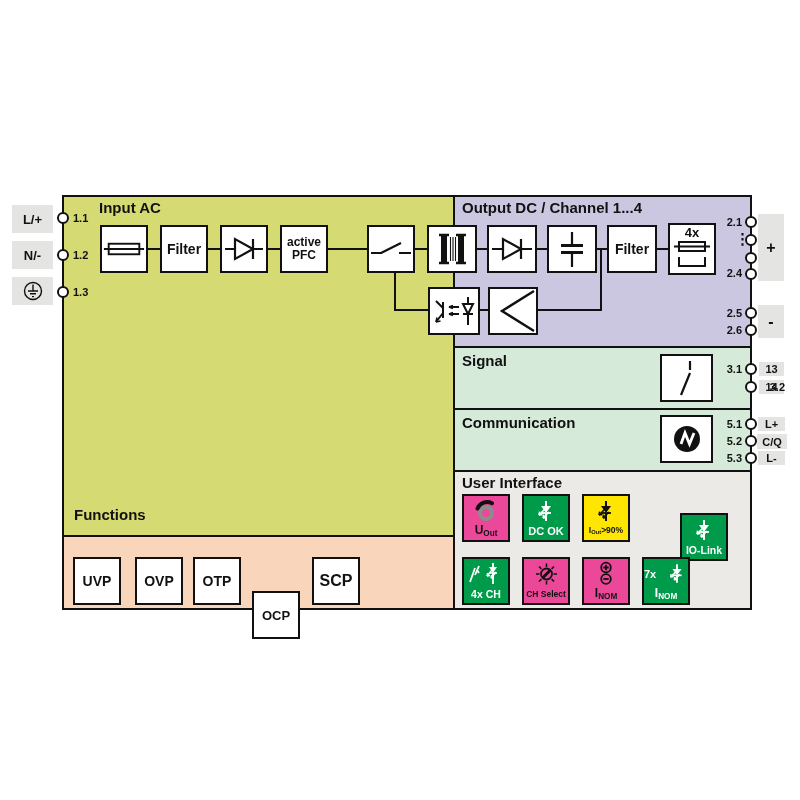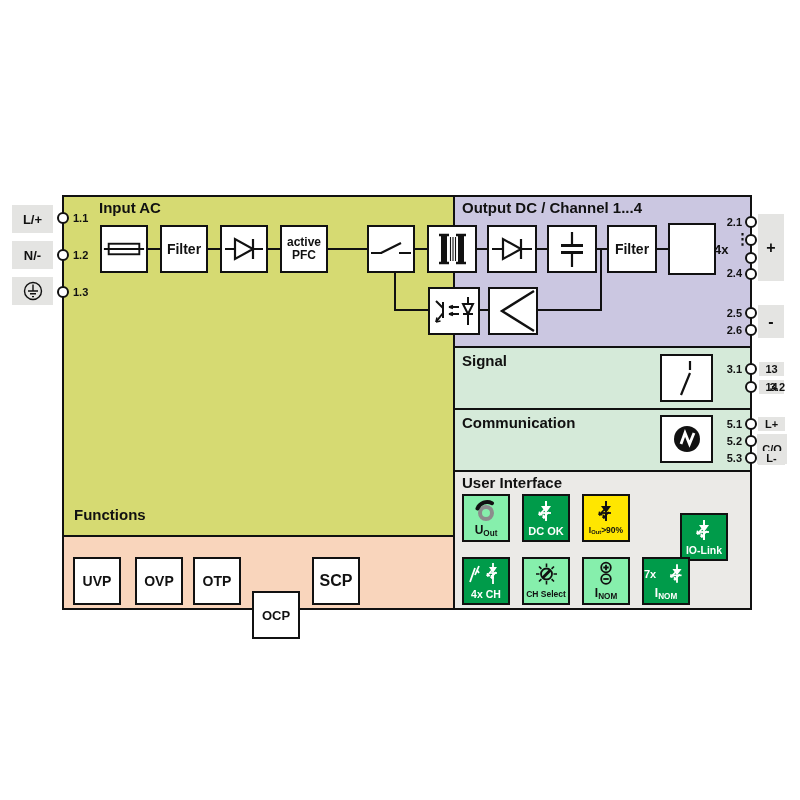--- a/index.html
+++ b/index.html
@@ -20,21 +20,21 @@
   .blk{position:absolute;background:#fff;border:2px solid #111;box-sizing:border-box;
        display:flex;align-items:center;justify-content:center;font-weight:bold;z-index:3;text-align:center;}
   .hline,.vline{position:absolute;background:#111;z-index:2;}
   .term{position:absolute;width:12px;height:12px;border:2px solid #111;border-radius:50%;
         background:#fff;box-sizing:border-box;z-index:6;}
   .pin{position:absolute;font-size:11px;font-weight:bold;z-index:5;white-space:nowrap;}
   .pin.r{width:28px;text-align:right;}
   .gbox{position:absolute;background:#e4e4e2;display:flex;align-items:center;justify-content:center;
         font-weight:bold;box-sizing:border-box;z-index:4;}
   .tile{position:absolute;width:48px;height:48px;border:2px solid #111;box-sizing:border-box;
-        display:flex;flex-direction:column;align-items:center;background:#86efac;color:#111;z-index:4;}
+        display:flex;flex-direction:column;align-items:center;background:#ec4899;color:#111;z-index:4;}
   .tile.green{background:#009b4a;color:#fff;}
   .tile.yellow{background:#ffe600;color:#111;}
   .ticon{flex:1;display:flex;align-items:center;justify-content:center;width:100%;overflow:hidden;}
   .tlabel{font-weight:bold;font-size:10px;line-height:11px;padding-bottom:3px;white-space:nowrap;}
   .tlabel.sm{font-size:8.5px;}
   .tsub{font-size:0.68em;position:relative;top:0.22em;}
   .dots{position:absolute;font-size:15px;font-weight:bold;line-height:10px;z-index:5;}
   svg{display:block;}
 </style>
 </head>
@@ -115,21 +115,21 @@
       <polygon points="14,12 14,32 32,22" fill="#fff" stroke="#111" stroke-width="2.2"></polygon>
     </svg>
   </div>
   <div class="blk" style="left:547px;top:225px;width:50px;height:48px;">
     <svg width="46" height="44" viewBox="0 0 46 44">
       <path d="M23 5v13M23 26v14" stroke="#111" stroke-width="2.2" fill="none"></path>
       <path d="M12 18.5h22M12 25.5h22" stroke="#111" stroke-width="3" fill="none"></path>
     </svg>
   </div>
   <div class="blk" style="left:607px;top:225px;width:50px;height:48px;font-size:14px;">Filter</div>
-  <div class="blk" style="left:668px;top:223px;width:48px;height:52px;flex-direction:row;justify-content:flex-start;padding-left:44px;">
+  <div class="blk" style="left:668px;top:223px;width:48px;height:52px;flex-direction:column;justify-content:flex-start;">
     <div style="font-size:13px;line-height:14px;margin-top:1px;">4x</div>
     <svg width="44" height="30" viewBox="0 0 44 30">
       <rect x="9" y="2" width="26" height="9" fill="none" stroke="#111" stroke-width="2"></rect>
       <path d="M4 6.5h36" stroke="#111" stroke-width="2" fill="none"></path>
       <path d="M9 17v9h26v-9" fill="none" stroke="#111" stroke-width="2"></path>
     </svg>
   </div>
 
   <div class="blk" style="left:428px;top:287px;width:52px;height:48px;">
     <svg width="48" height="44" viewBox="0 0 48 44">
@@ -197,21 +197,21 @@
   <div class="gbox" style="left:759px;top:362px;width:25px;height:14px;font-size:11px;">13</div>
   <div class="gbox" style="left:759px;top:380px;width:25px;height:14px;font-size:11px;">14</div>
 
   <div class="term" style="left:745px;top:418px;"></div>
   <div class="term" style="left:745px;top:435px;"></div>
   <div class="term" style="left:745px;top:452px;"></div>
   <div class="pin r" style="left:714px;top:418px;">5.1</div>
   <div class="pin r" style="left:714px;top:435px;">5.2</div>
   <div class="pin r" style="left:714px;top:452px;">5.3</div>
   <div class="gbox" style="left:758px;top:417px;width:27px;height:14px;font-size:11px;">L+</div>
-  <div class="gbox" style="left:757px;top:434px;width:30px;height:30px;font-size:11px;text-align:center;">C/Q</div>
+  <div class="gbox" style="left:757px;top:434px;width:30px;height:15px;font-size:11px;text-align:center;">C/Q</div>
   <div class="gbox" style="left:758px;top:451px;width:27px;height:14px;font-size:11px;">L-</div>
 
   <div class="tile" style="left:462px;top:494px;">
     <div class="ticon">
       <svg width="27" height="25" viewBox="0 0 27 25">
         <circle cx="13" cy="15" r="6" fill="none" stroke="#8c8c8c" stroke-width="4"></circle>
         <path d="M4.5 10.5A10.5 10.5 0 0 1 19 5.2" stroke="#111" stroke-width="4" fill="none" stroke-linecap="round"></path>
       </svg>
     </div>
     <div class="tlabel" style="font-size:12px;"><span>U</span><span class="tsub">Out</span></div>

